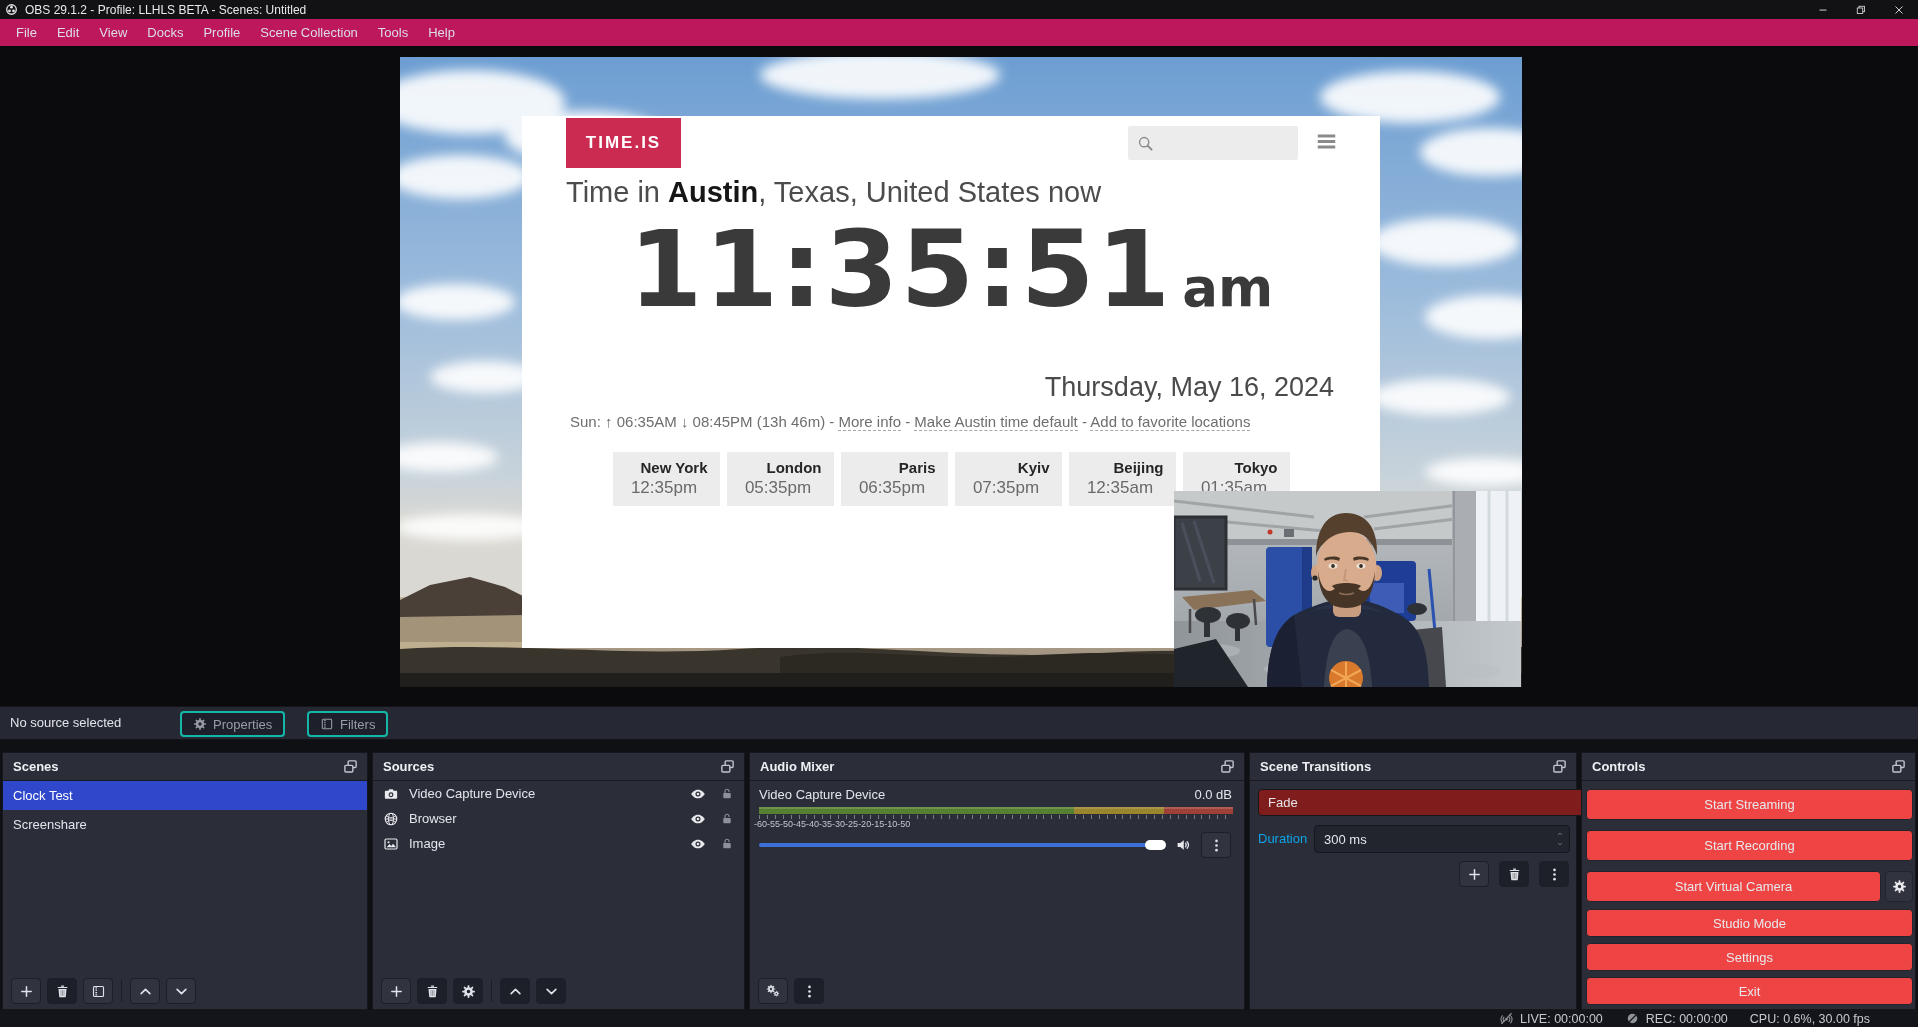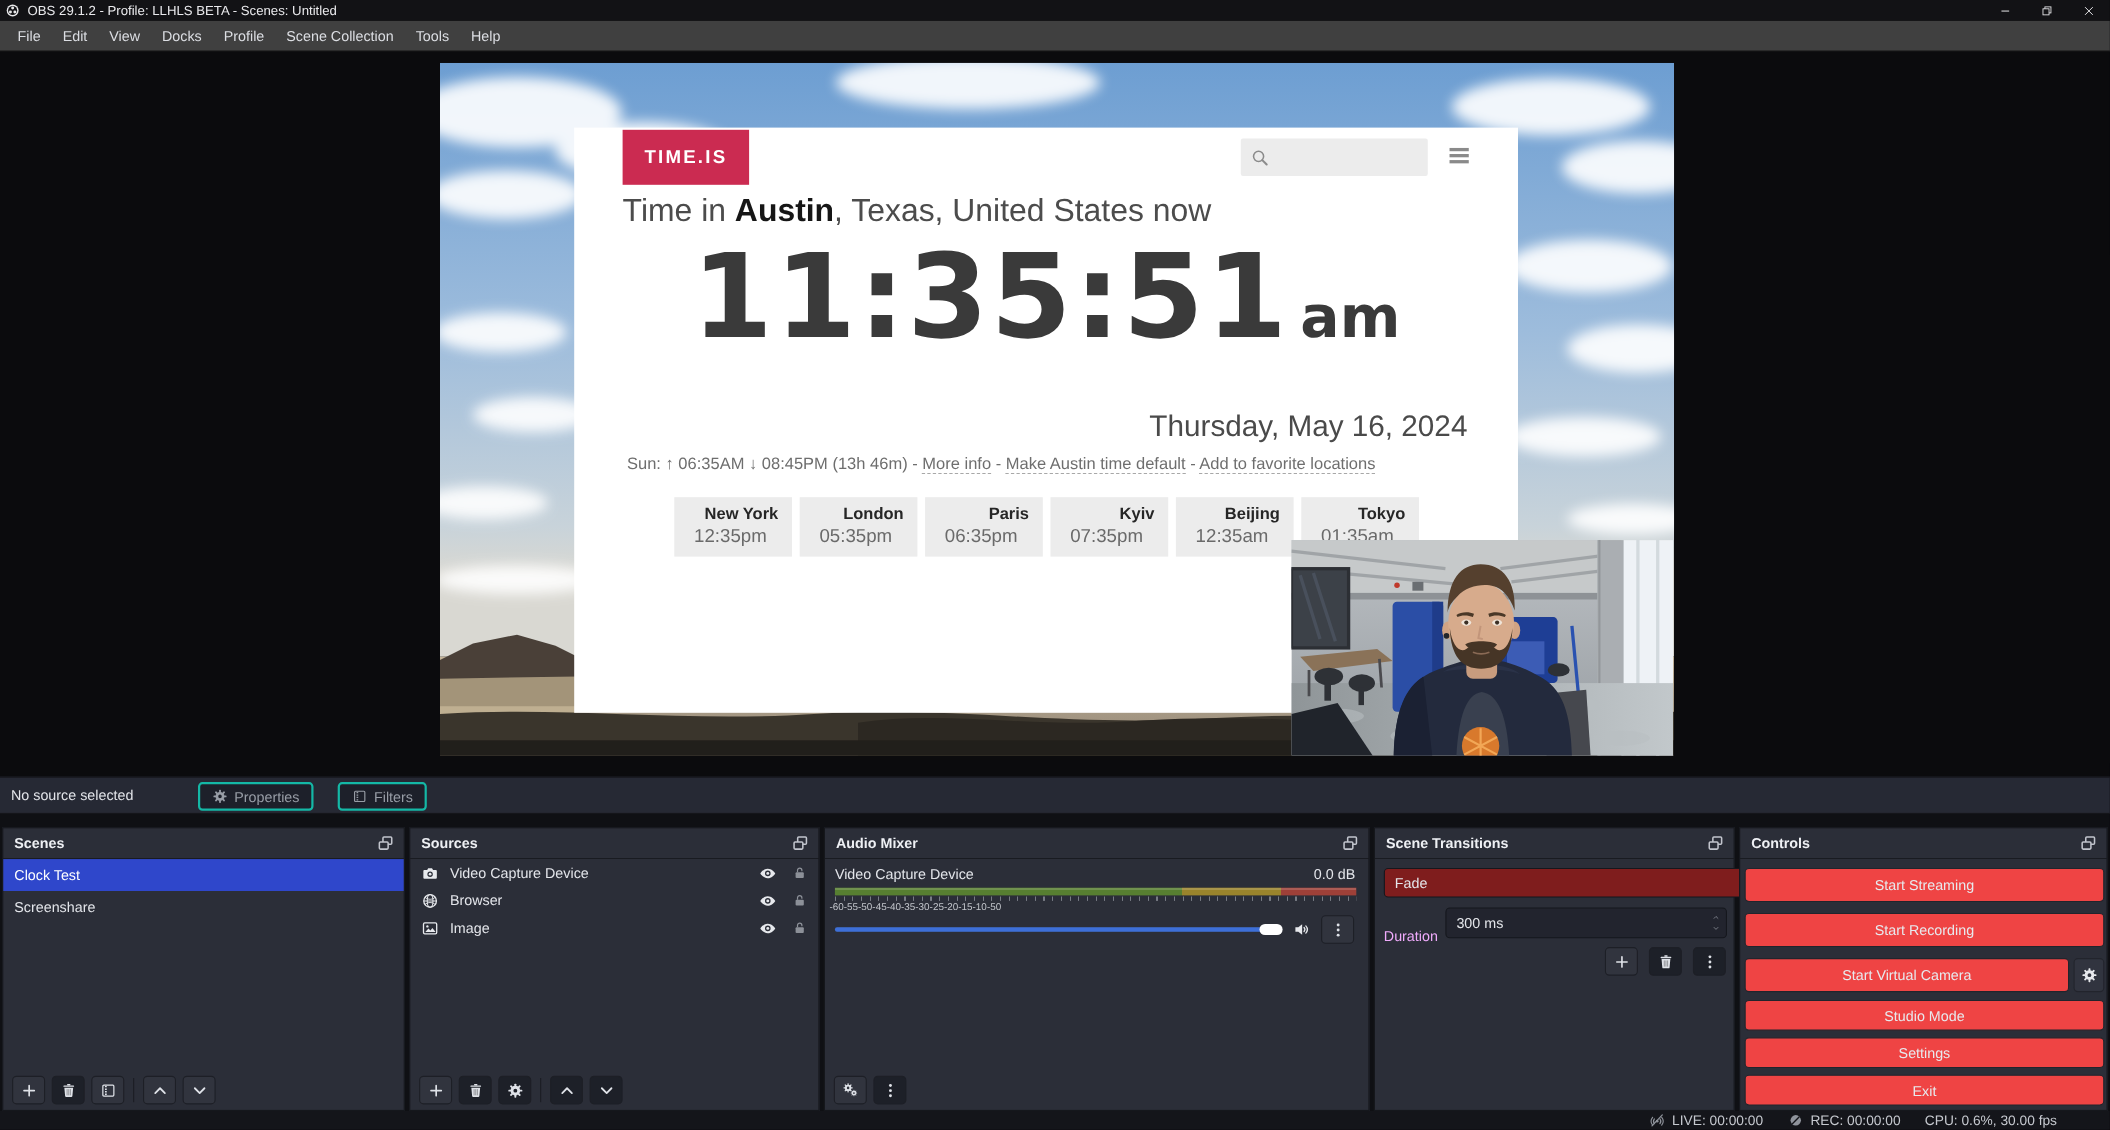--- a/index.html
+++ b/index.html
@@ -9,21 +9,21 @@
 
   
   .titlebar { position:absolute; left:0; top:0; width:100%; height:19px; background:#121215;
               display:flex; align-items:center; color:#e9e9ec; font-size:12px; }
   .titlebar .obslogo { width:13px; height:13px; margin:0 7px 0 5px; }
   .wincontrols { position:absolute; right:0; top:0; height:19px; display:flex; }
   .winbtn { width:38px; height:19px; display:flex; align-items:center; justify-content:center; color:#e6e6e9; }
   .winbtn svg { width:12px; height:12px; }
 
   
-  .menubar { position:absolute; left:0; top:19px; width:100%; height:28px; background:#404040;
+  .menubar { position:absolute; left:0; top:19px; width:100%; height:28px; background:#be185d;
              display:flex; align-items:center; padding-left:6px; border-bottom:1px solid #0a0a0c; }
   .menuitem { color:#dcdee3; font-size:13px; padding:4px 10px; }
 
   
   .preview-area { position:absolute; left:0; top:47px; width:100%; height:659px; background:#0b0b0d; }
   .video-frame { position:absolute; left:400px; top:10px; width:1122px; height:630px; overflow:hidden; }
   .video-frame > svg.bg { position:absolute; inset:0; }
 
   
   .timeis { position:absolute; left:122px; top:59px; width:858px; height:532px; background:#fff; }
@@ -107,21 +107,21 @@
   .am-kebab { position:absolute; left:442px; top:-5px; }
 
   
   .combo { position:absolute; left:8px; top:36px; width:348px; height:27px; background:#7f1d1d;
            border:1px solid #15171d; border-radius:4px; display:flex; align-items:center; }
   .combo .cval { flex:1; padding-left:9px; font-size:13px; color:#e4e6ea; }
   .combo .carr { width:22px; height:100%; border-left:1px solid #15171d; display:flex; flex-direction:column;
                  align-items:center; justify-content:center; gap:1px; color:#9ba0a8; }
   .combo .carr svg { width:9px; height:6px; }
   .durrow { position:absolute; left:8px; top:72px; width:312px; height:28px; }
-  .durlbl { position:absolute; left:0; top:18px; font-size:13px; color:#f0abfc; }
+  .durlbl { position:absolute; left:0; top:6px; font-size:13px; color:#0ea5e9; }
   .spin { position:absolute; left:56px; top:0; width:256px; height:28px; background:#22242e;
           border:1px solid #15171d; border-radius:4px; }
   .spin .sval { position:absolute; left:9px; top:6px; font-size:13px; color:#e4e6ea; }
   .spin .sarr { position:absolute; right:4px; top:0; height:100%; display:flex; flex-direction:column;
                 justify-content:center; gap:4px; color:#9ba0a8; }
   .spin .sarr svg { width:10px; height:6px; }
   .tr-btns { position:absolute; right:7px; top:108px; display:flex; gap:10px; }
 
   
   .ctl-btn { position:absolute; left:4px; width:327px; height:31px; background:#ef4444; border:1px solid #22242c;

